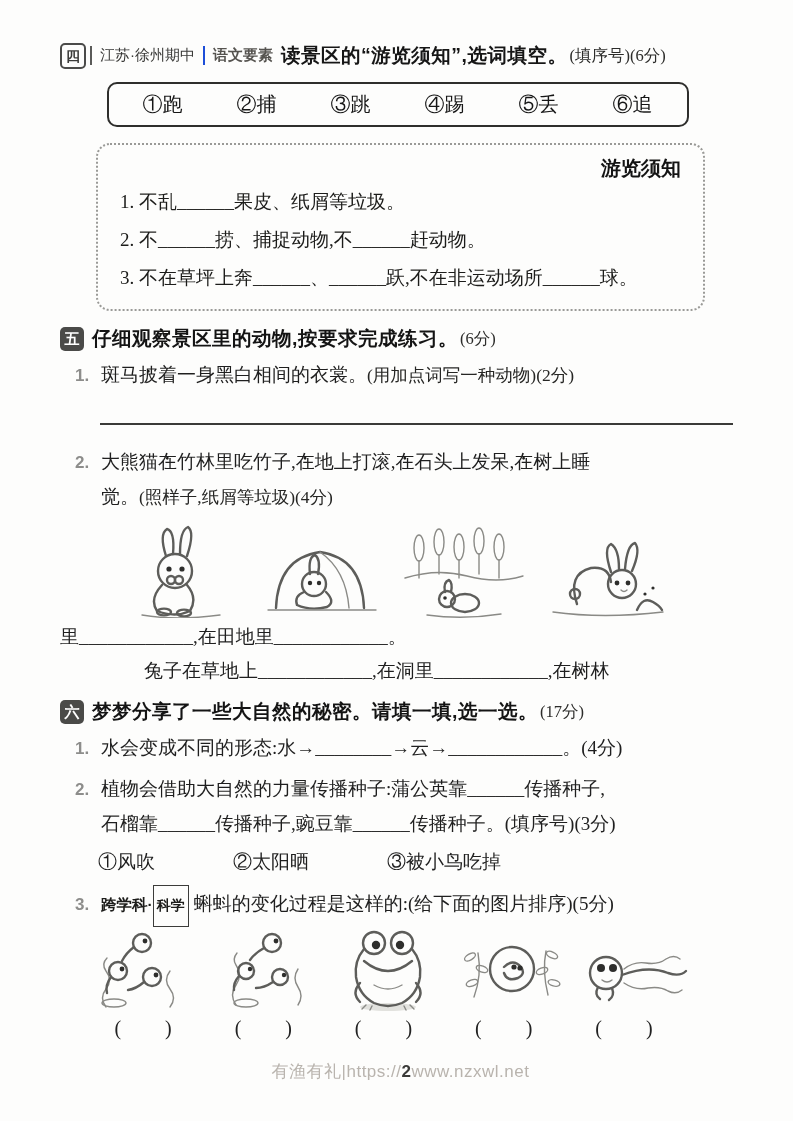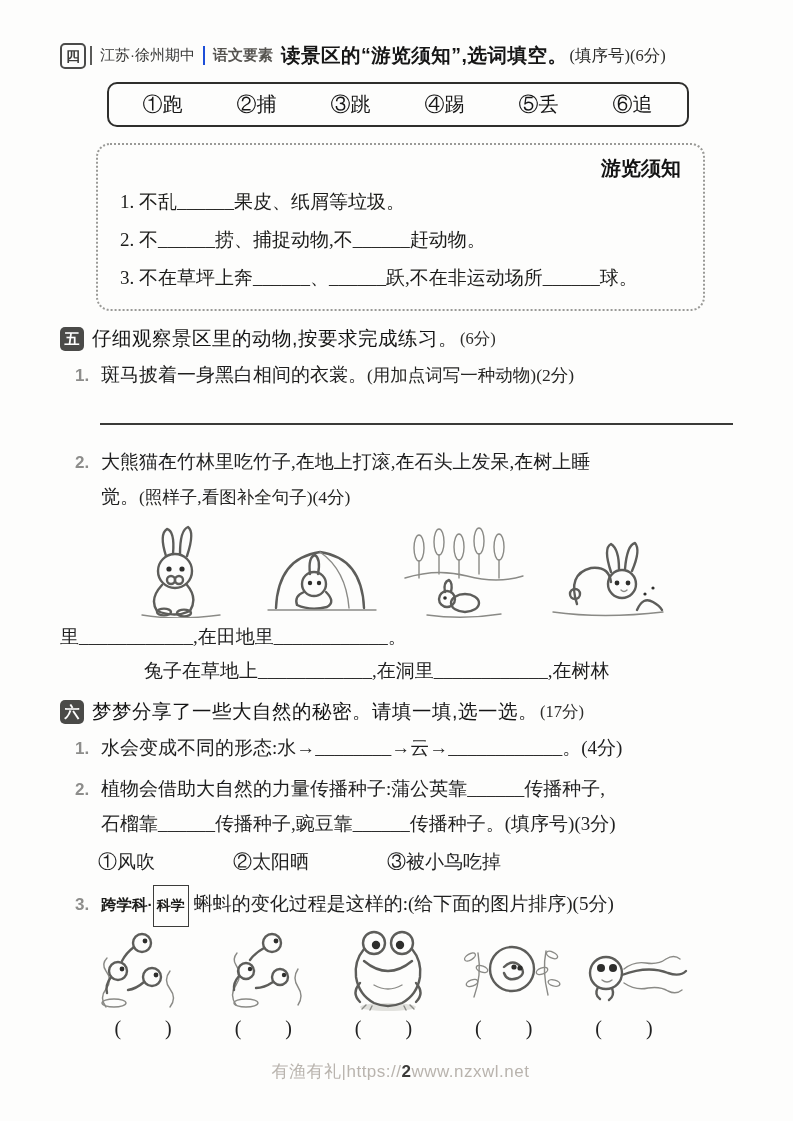--- a/index.html
+++ b/index.html
@@ -56,21 +56,21 @@
   .notice-line{line-height:38px;font-size:19px;color:#1c1c1a;}
   
   .sec-head{display:flex;align-items:center;margin-top:14px;white-space:nowrap;}
   .num-badge-solid{
     display:inline-block;width:24px;height:24px;line-height:24px;
     background:#4a4a48;color:#fff;border-radius:5px;text-align:center;
     font-family:"Liberation Sans",sans-serif;font-weight:bold;font-size:15px;
     margin-right:8px;flex:0 0 auto;
   }
   .sec-title{
-    font-family:"Liberation Sans",sans-serif;font-weight:normal;
+    font-family:"Liberation Sans",sans-serif;font-weight:bold;
     font-size:19.5px;color:#141414;letter-spacing:.5px;
   }
   .sec-score{font-size:16.5px;color:#2c2c2a;margin-left:2px;}
   
   .item{margin:6px 0 0 15px;line-height:34px;}
   .inum{
     display:inline-block;width:26px;
     font-family:"Liberation Sans",sans-serif;font-weight:bold;
     color:#8d8d8b;font-size:17px;vertical-align:baseline;
   }
@@ -156,21 +156,21 @@
   </div>
 
   <div class="item">
     <span class="inum">1.</span><span><span>斑马</span><span class="dot-char">披</span><span>着一身黑白相间的衣裳。</span></span><span class="note">(用加点词写一种动物)(2分)</span>
   </div>
 
   <div class="answer-line"></div>
 
   <div class="item" style="margin-top:20px;">
     <div><span class="inum">2.</span><span><span>大熊猫</span><span class="dot-char">在</span><span>竹林里吃竹子,</span><span class="dot-char">在</span><span>地上打滚,</span><span class="dot-char">在</span><span>石头上发呆,</span><span class="dot-char">在</span><span>树上睡</span></span></div>
-    <div class="cont"><span>觉。</span><span class="note">(照样子,看图补全句子)(4分)</span></div>
+    <div class="cont"><span>觉。</span><span class="note">(照样子,纸屑等垃圾)(4分)</span></div>
   </div>
 
   <div class="rabbit-row">
     <div class="fig">
       <svg viewBox="0 0 132 96" width="132" height="96">
         <path class="ln" d="M50 34 Q43 12 51 7 Q59 9 57 32"></path>
         <path class="ln" d="M64 32 Q64 8 72 5 Q79 10 71 34"></path>
         <circle class="ln" cx="59" cy="49" r="17"></circle>
         <circle class="dotf" cx="53" cy="47" r="2.6"></circle>
         <circle class="dotf" cx="66" cy="47" r="2.6"></circle>

